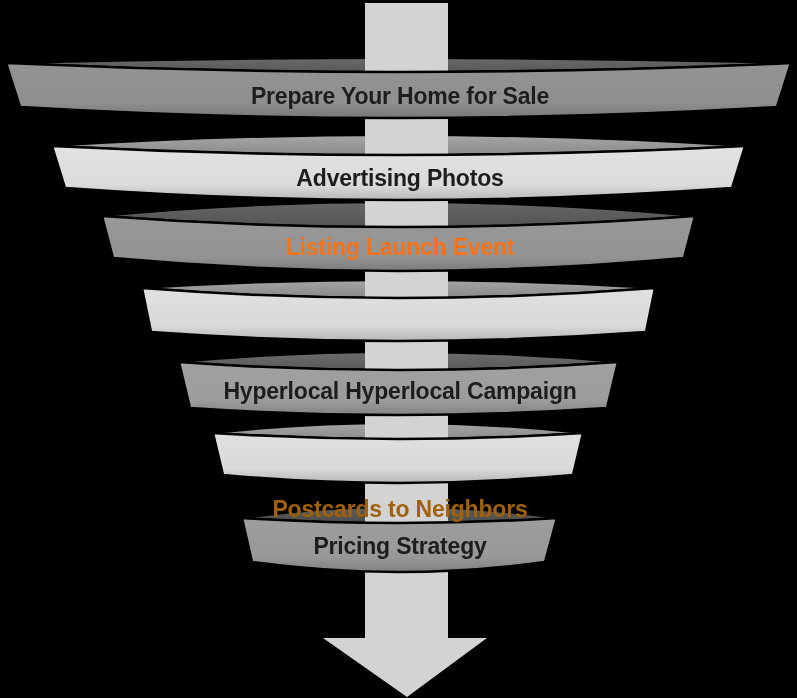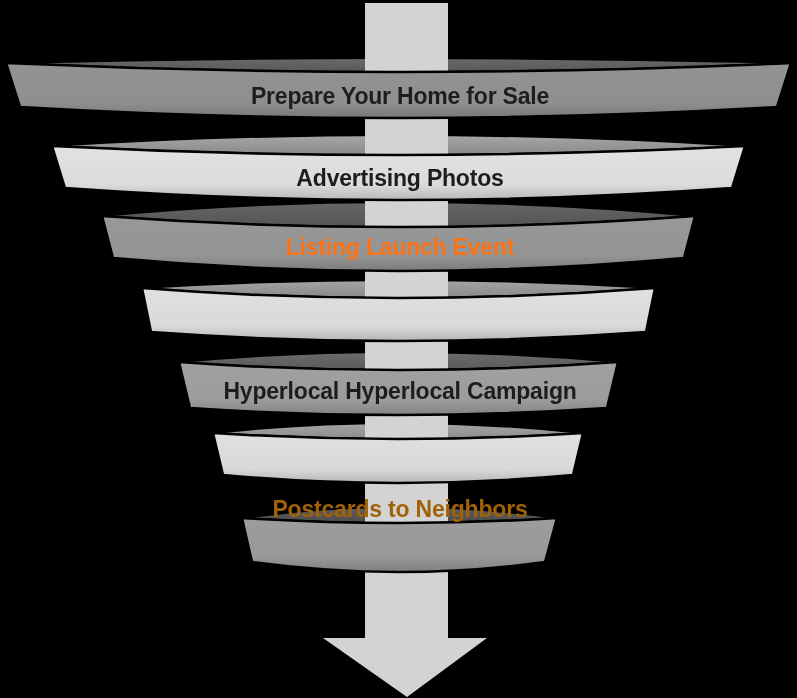--- a/index.html
+++ b/index.html
@@ -127,14 +127,15 @@
       <path d="M 179 362 Q 398.5 378 618 362 L 607 408 Q 398.5 422 190 408 Z" fill="url(#faceG4)" stroke="#000000" stroke-width="2.5" stroke-linejoin="round"></path>
       <path d="M 213 433 Q 398 445 583 433 L 573 475 Q 398 491 223 475 Z" fill="url(#faceG5)" stroke="#000000" stroke-width="2.5" stroke-linejoin="round"></path>
       <path d="M 242 518 Q 399.5 528 557 518 L 545 562 Q 399.5 582 252 562 Z" fill="url(#faceG6)" stroke="#000000" stroke-width="2.5" stroke-linejoin="round"></path>
     </svg>
   <div class="labels-layer">
     <div class="band-label" style="top: 96px; color: rgb(29, 29, 29);">Prepare Your Home for Sale</div>
     <div class="band-label" style="top: 178px; color: rgb(29, 29, 29);">Advertising Photos</div>
     <div class="band-label" style="top: 247px; color: #f97316;">Listing Launch Event</div>
     <div class="band-label" style="top: 391px; color: rgb(29, 29, 29);">Hyperlocal Hyperlocal Campaign</div>
     <div class="band-label" style="top: 461px; color: #a16207; margin-top: 48px;">Postcards to Neighbors</div>
+    <div class="band-label" style="top: 546px; color: rgb(29, 29, 29);">Pricing Strategy</div>
   </div>
 </div>
 
 </body></html>

